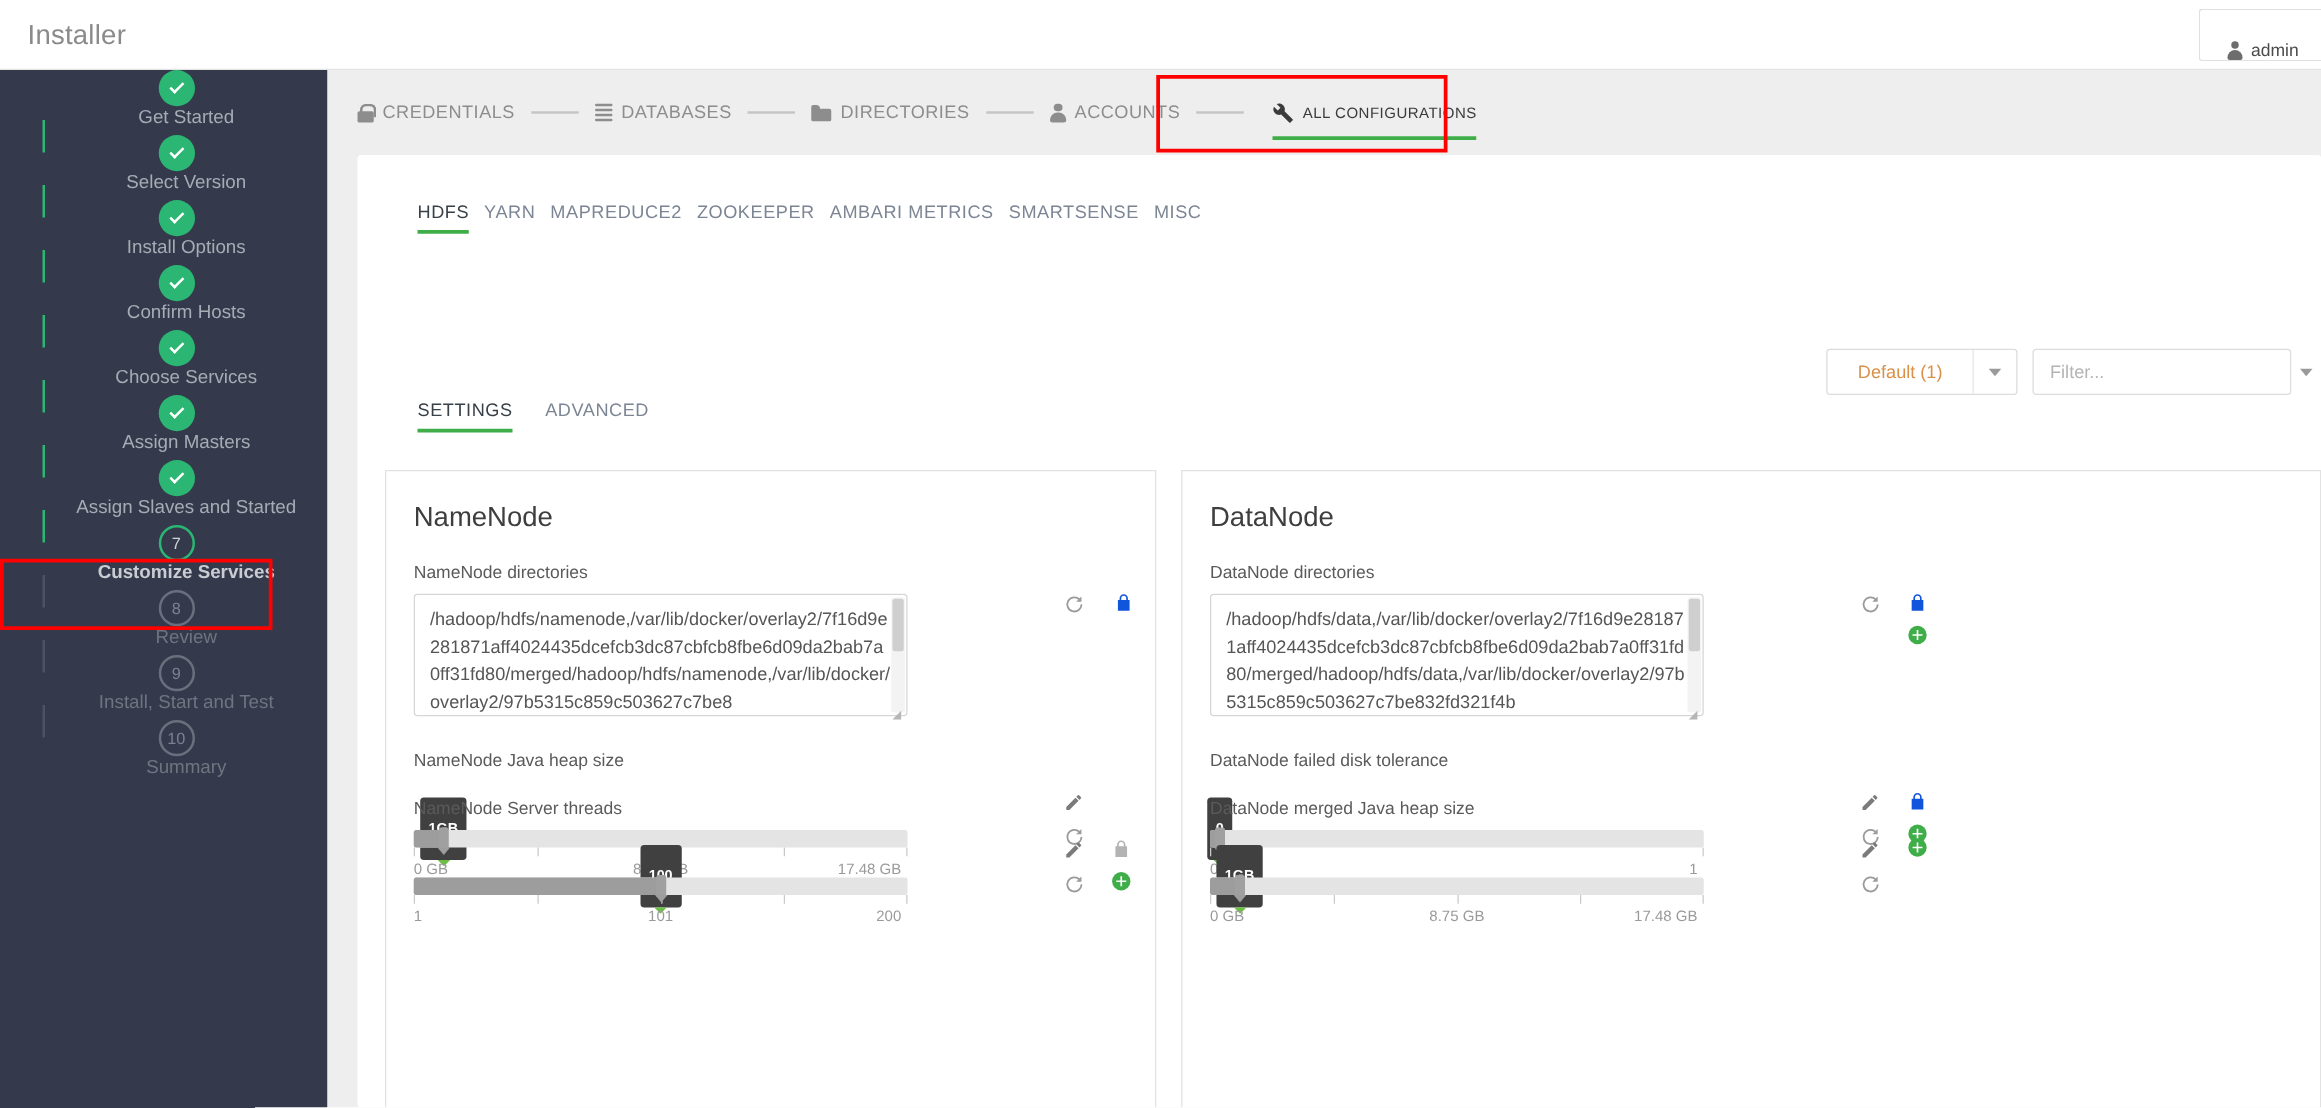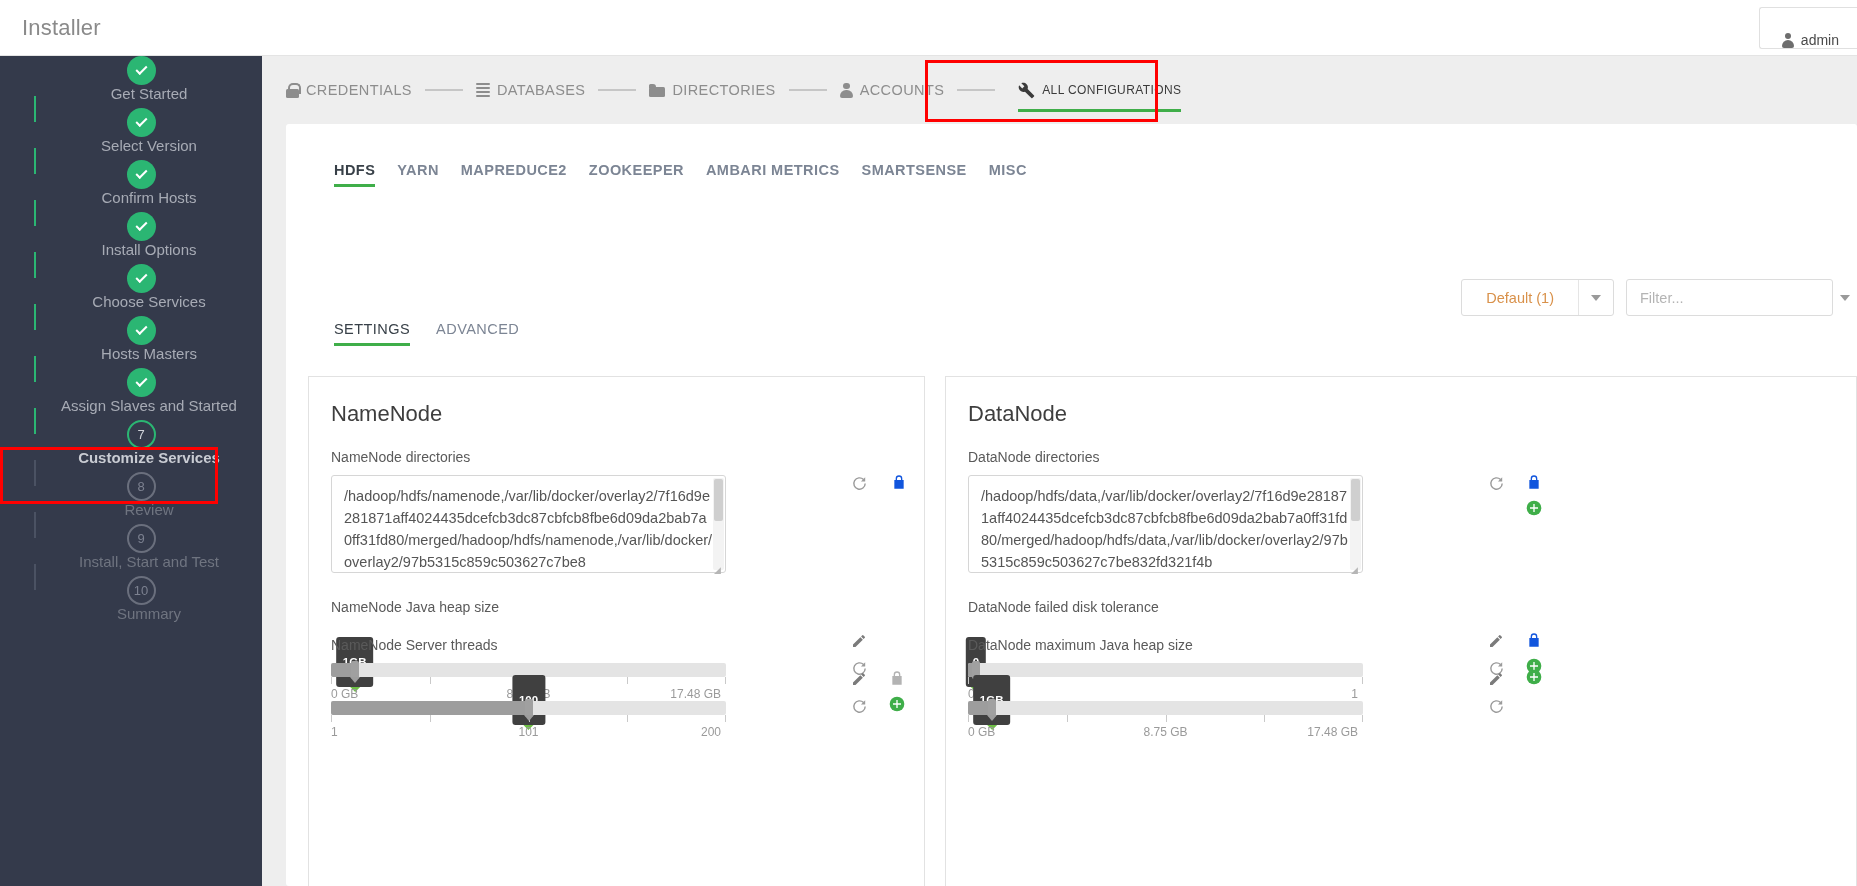--- a/index.html
+++ b/index.html
@@ -118,21 +118,21 @@
   }
 
   
   #config-card{
     position:absolute; left:24px; top:68px; width:1571px; height:762px;
     background:#ffffff; border-radius:3px;
   }
 
   
   #service-tabs{
-    position:absolute; left:48px; top:38px; display:flex; align-items:flex-end; gap:22px;font-weight:bold;
+    position:absolute; left:48px; top:38px; display:flex; align-items:flex-end; gap:12px;
   }
   .svc-tab{
     font-size:14.5px; color:#7c8594; letter-spacing:.45px;
     padding-bottom:9px; position:relative; white-space:nowrap; cursor:pointer;
   }
   .svc-tab.active{ color:#384048; }
   .svc-tab.active:after{
     content:""; position:absolute; left:0; right:0; bottom:0; height:3px; background:#3fae49;
   }
 
@@ -260,42 +260,42 @@
         <div class="bullet">
           <span class="check-mark"></span>
         </div>
         <div class="label">Select Version</div>
       </div>
       <div class="step done">
         <div class="connector" style="top: 40px; height: 26px;"></div>
         <div class="bullet">
           <span class="check-mark"></span>
         </div>
-        <div class="label">Confirm Hosts</div>
+        <div class="label">Install Options</div>
       </div>
       <div class="step done">
         <div class="connector" style="top: 40px; height: 26px;"></div>
         <div class="bullet">
           <span class="check-mark"></span>
         </div>
-        <div class="label">Install Options</div>
+        <div class="label">Confirm Hosts</div>
       </div>
       <div class="step done">
         <div class="connector" style="top: 40px; height: 26px;"></div>
         <div class="bullet">
           <span class="check-mark"></span>
         </div>
         <div class="label">Choose Services</div>
       </div>
       <div class="step done">
         <div class="connector" style="top: 40px; height: 26px;"></div>
         <div class="bullet">
           <span class="check-mark"></span>
         </div>
-        <div class="label">Hosts Masters</div>
+        <div class="label">Assign Masters</div>
       </div>
       <div class="step done">
         <div class="connector" style="top: 40px; height: 26px;"></div>
         <div class="bullet">
           <span class="check-mark"></span>
         </div>
         <div class="label">Assign Slaves and Started</div>
       </div>
       <div class="step current">
         <div class="connector grey" style="top: 40px; height: 26px;"></div>
@@ -589,21 +589,21 @@
           <span class="act ic-plus-green">
             <svg width="16" height="16" viewBox="0 0 24 24">
                 <circle cx="12" cy="12" r="11" fill="#3fae49"></circle>
                 <path fill="#fff" d="M11 6h2v5h5v2h-5v5h-2v-5H6v-2h5z"></path>
               </svg>
           </span>
         </div>
       </div>
 
       <div class="prop">
-        <div class="prop-label">DataNode maximum Java heap size</div>
+        <div class="prop-label">DataNode merged Java heap size</div>
         <div class="slider-block">
           <div class="bubble" id="dn-mh-bubble" style="left: 23.7px;">1GB</div>
           <div class="track">
             <div class="fill" id="dn-mh-fill" style="width: 23.7px;"></div>
             <div class="handle" id="dn-mh-handle" style="left: 23.7px;"></div>
           </div>
           <div class="ticks">
             <i style="left:0"></i>
               <i style="left:25%"></i>
               <i style="left:50%"></i>

